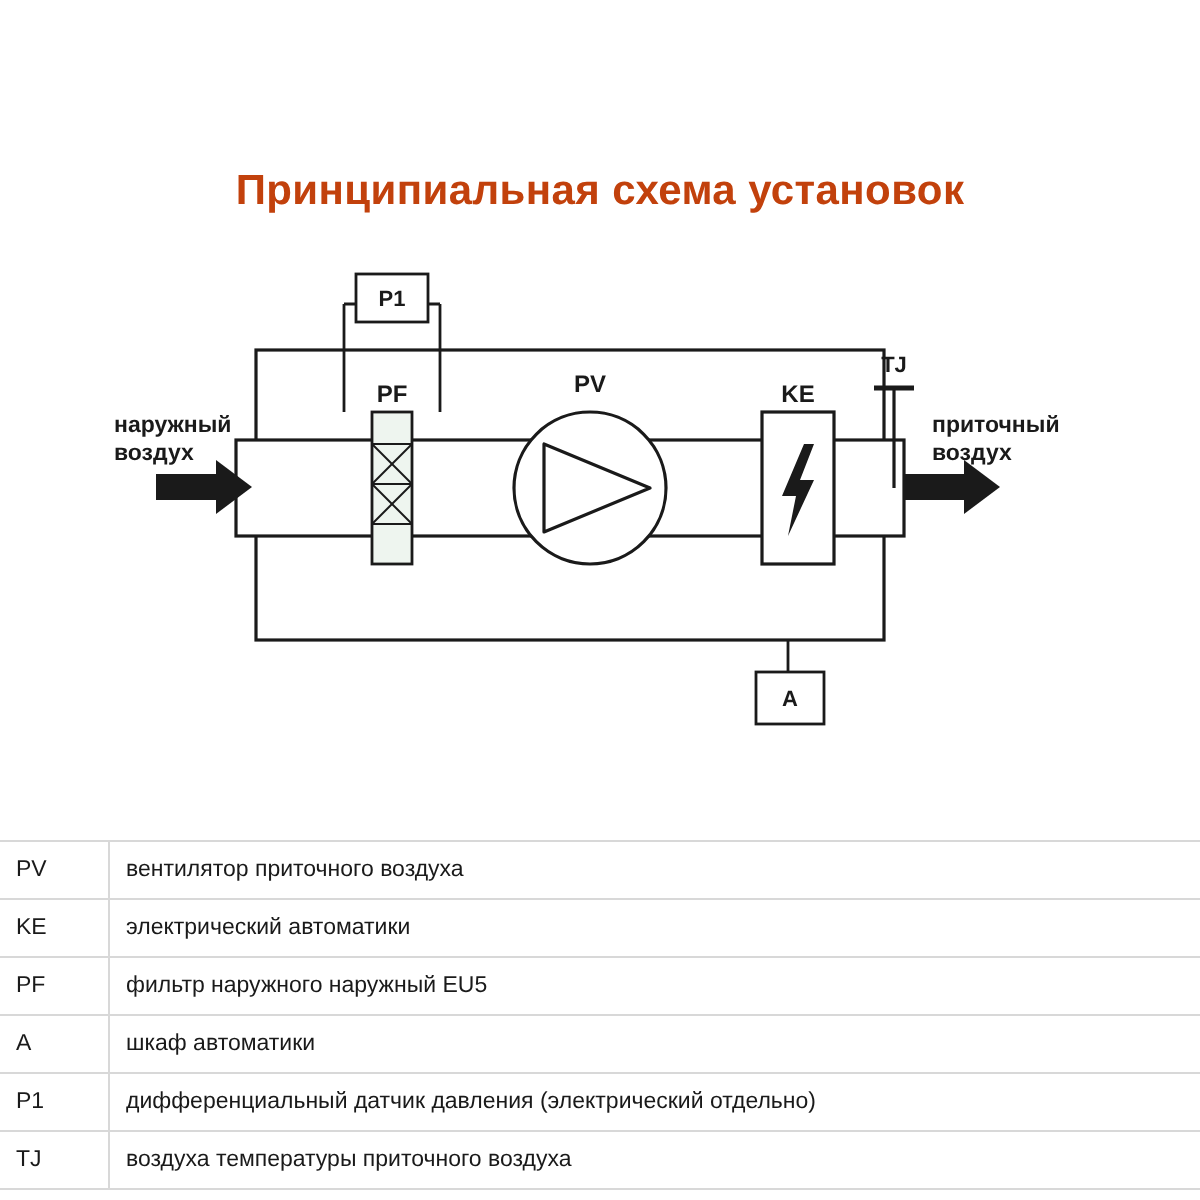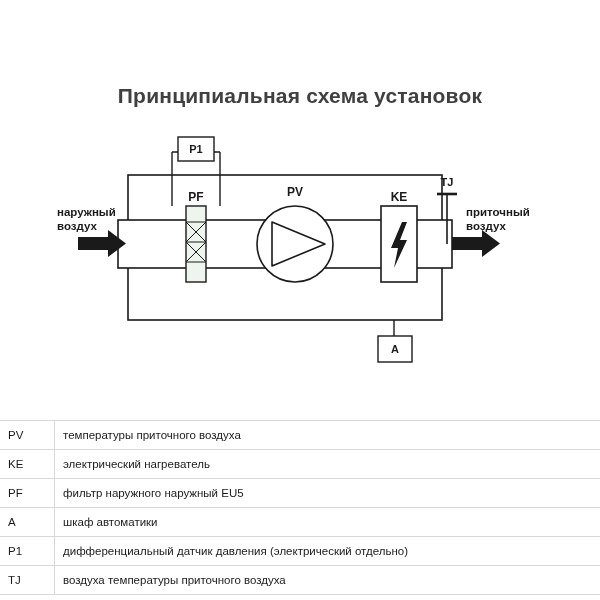--- a/index.html
+++ b/index.html
@@ -20,21 +20,21 @@
     height: 600px;
   }
   .title {
     position: absolute;
     left: 0;
     top: 84px;
     width: 600px;
     text-align: center;
     font-size: 21px;
     font-weight: bold;
-    color: #404040;
+    color: #c2410c;
     letter-spacing: 0.2px;
   }
 
   
   .schematic {
     position: absolute;
     left: 0;
     top: 130px;
     width: 600px;
     height: 250px;
@@ -160,25 +160,25 @@
       <text class="lbl-side" x="466" y="86">приточный</text>
       <text class="lbl-side" x="466" y="100">воздух</text>
 
     </svg>
   </div>
 
   <table class="legend">
     <tbody>
       <tr>
         <td class="code">PV</td>
-        <td>температуры приточного воздуха</td>
+        <td>вентилятор приточного воздуха</td>
       </tr>
       <tr>
         <td class="code">KE</td>
-        <td>электрический нагреватель</td>
+        <td>электрический автоматики</td>
       </tr>
       <tr>
         <td class="code">PF</td>
         <td>фильтр наружного наружный EU5</td>
       </tr>
       <tr>
         <td class="code">A</td>
         <td>шкаф автоматики</td>
       </tr>
       <tr>

